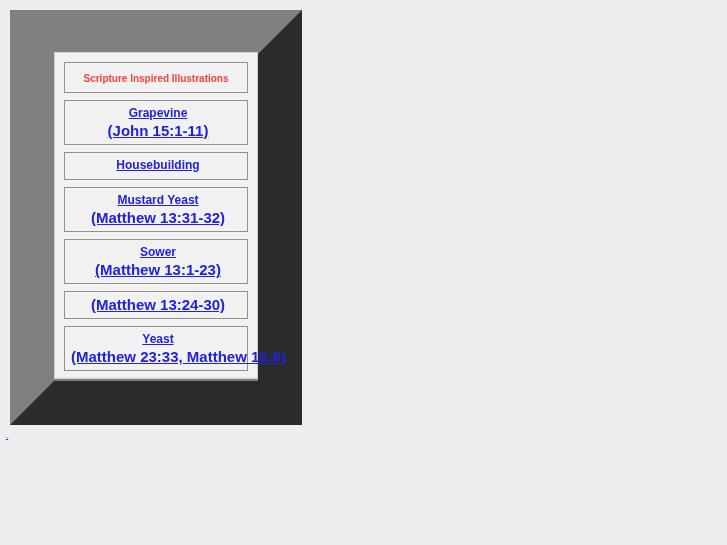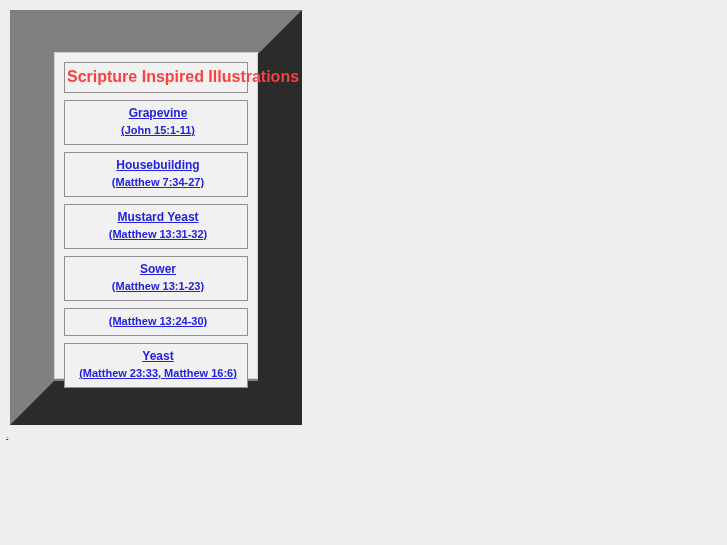--- a/index.html
+++ b/index.html
@@ -60,38 +60,38 @@
     padding: 4px 2px 5px 6px;
     margin-bottom: 7px;
   }
   .cell:last-child { margin-bottom: 12px; }
 
   .title-cell {
     padding: 5px 2px 6px 2px;
   }
   .title-text {
     color: #fb4040;
-    font-size: 16px;
+    font-size: 10px;
     font-weight: bold;
     line-height: 14px;
     white-space: nowrap;
   }
 
   .link {
     display: block;
     color: #2222dd;
     font-size: 12px;
     font-weight: bold;
     line-height: 17px;
     text-decoration: underline;
     white-space: nowrap;
     cursor: pointer;
   }
   .ref {
-    font-size: 11px;
+    font-size: 15px;
   }
 
   
   #stray-anchor {
     position: absolute;
     left: 6px;
     top: 432px;
     width: 9px;
     height: 9px;
     color: #3333cc;
@@ -115,21 +115,20 @@
       <span class="title-text">Scripture Inspired Illustrations</span>
     </div>
 
     <div class="cell">
       <a class="link">Grapevine</a>
       <a class="link ref">(John 15:1-11)</a>
     </div>
 
     <div class="cell">
       <a class="link">Housebuilding</a>
-      <a class="link ref">(Matthew 7:34-27)</a>
     </div>
 
     <div class="cell">
       <a class="link">Mustard Yeast</a>
       <a class="link ref">(Matthew 13:31-32)</a>
     </div>
 
     <div class="cell">
       <a class="link">Sower</a>
       <a class="link ref">(Matthew 13:1-23)</a>

